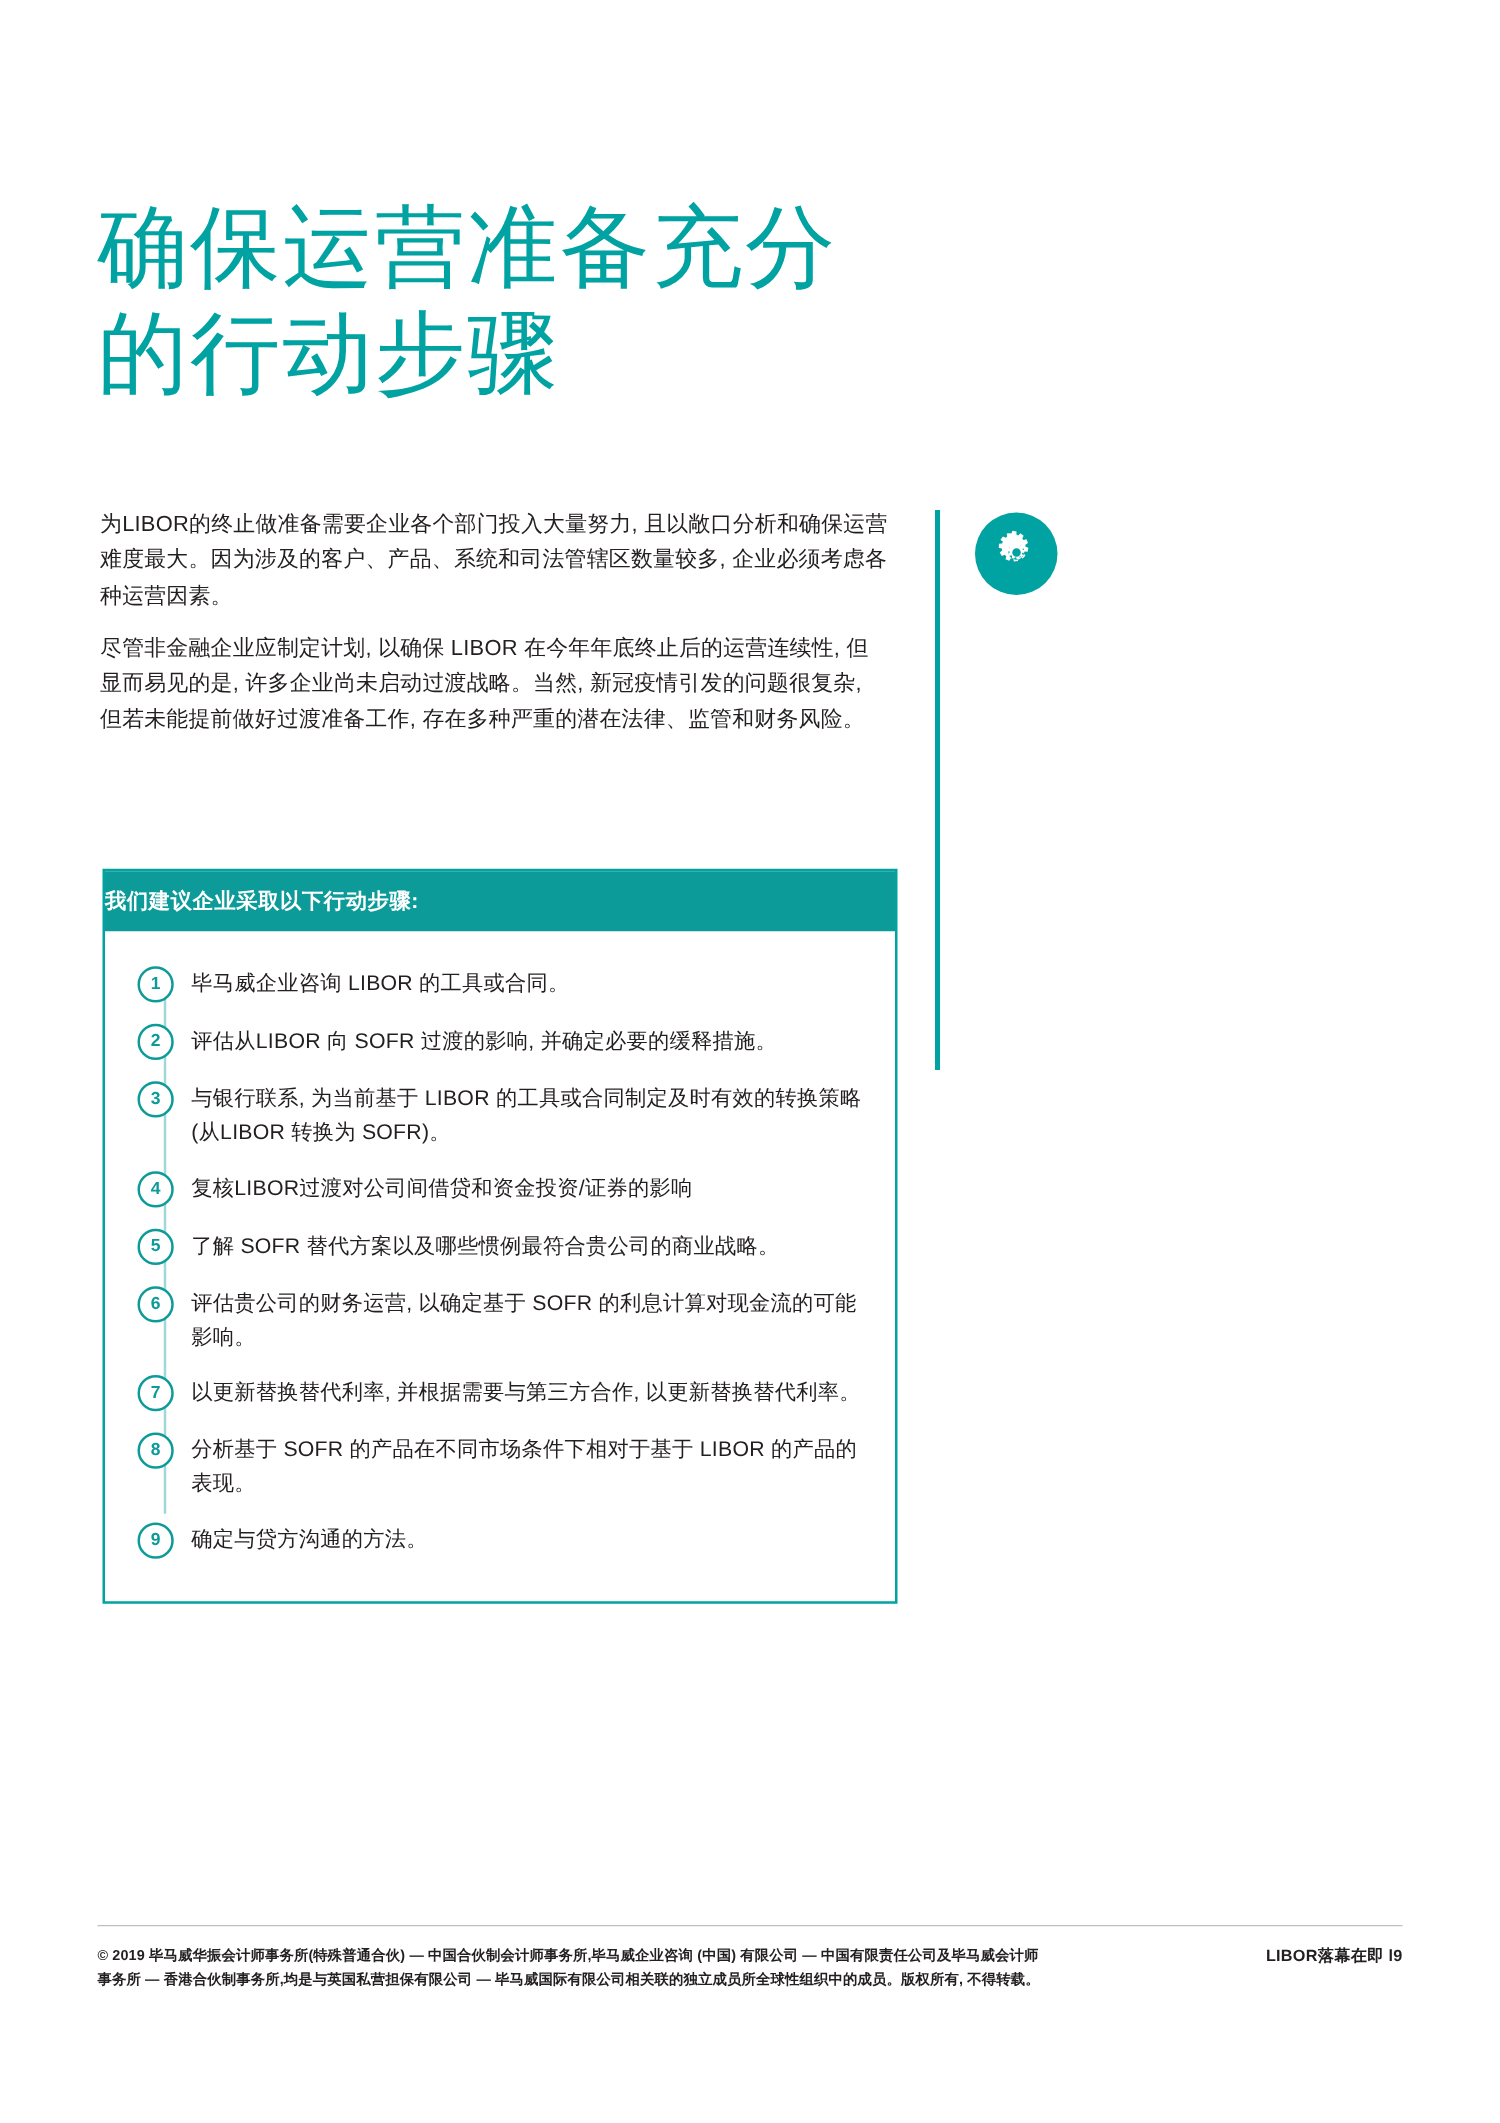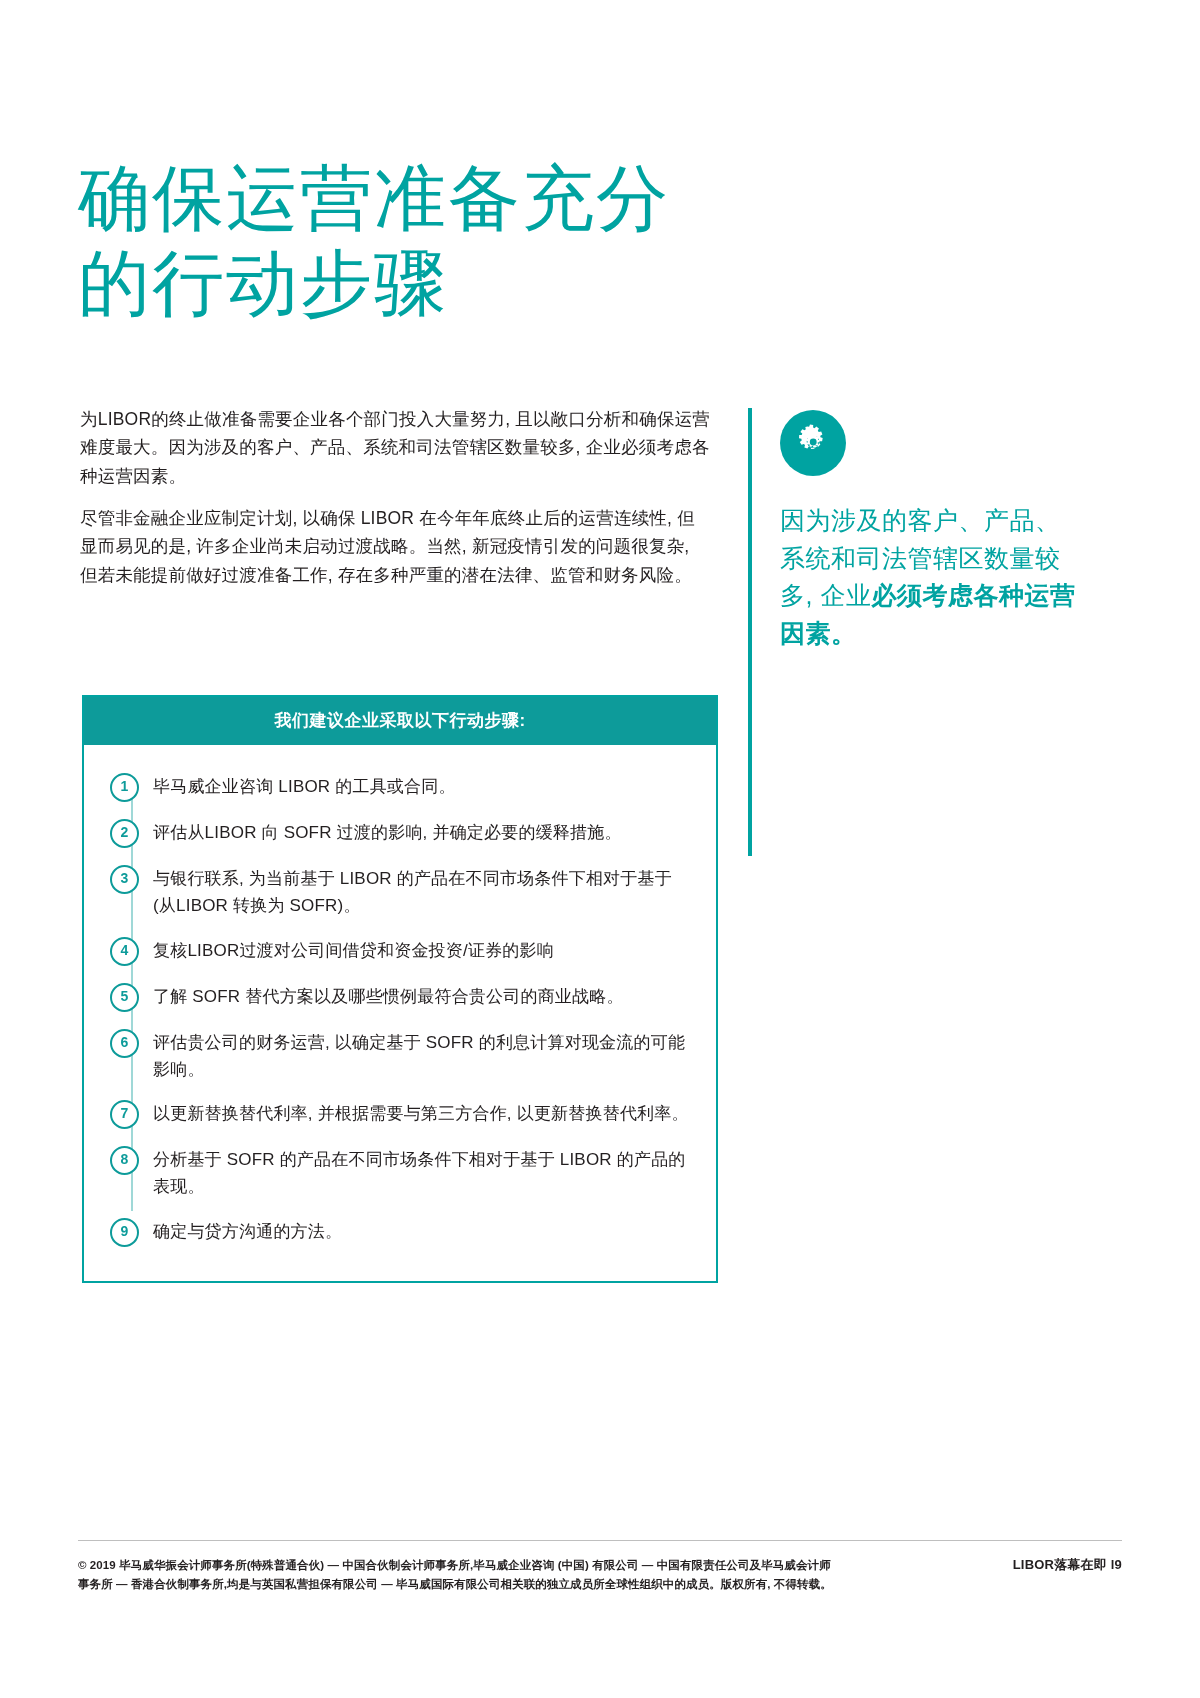--- a/index.html
+++ b/index.html
@@ -94,21 +94,20 @@
     width: 636px;
     border: 2px solid #00a3a1;
     box-sizing: border-box;
     background: #fff;
   }
   .steps-head {
     background: #0d9b9a;
     color: #ffffff;
     font-size: 17px;
     font-weight: 700;
-    text-align: center;
     padding: 12px 0 13px 0;
     letter-spacing: .5px;
   }
   .steps-body {
     position: relative;
     padding: 28px 26px 34px 26px;
   }
   .steps-rail {
     position: absolute;
     left: 47px;
@@ -196,41 +195,38 @@
 
   <div class="callout">
     <div class="gear-badge">
       <svg width="42" height="42" viewBox="0 0 42 42" aria-hidden="true">
         <g fill="#ffffff">
           <path d="M15.5 4.5l1.6.3.9-2.3 3.2.6-.1 2.5 1.5.7 1.7-1.8 2.6 2-1.1 2.2 1 1.3 2.4-.6 1.2 3-2.1 1.3.1 1.6 2.3.8-.6 3.2-2.5-.1-.8 1.4 1.6 1.8-2.2 2.4-2.1-1.3-1.4.8-.3 2.4-3.2.4-.9-2.3-1.6-.2-1.3 2-3-1.2.6-2.4-1.2-1.1-2.3.9-1.7-2.8 1.9-1.6-.3-1.6-2.4-.5.2-3.2 2.5-.2.6-1.5-1.9-1.5 1.9-2.6 2.3 1 1.2-1-.5-2.4zM21 13.2a6.3 6.3 0 100 12.6 6.3 6.3 0 000-12.6z"></path>
           <path d="M30.6 23.4l1.3.1.5-1.8 2.5.2.2 1.9 1.2.4 1.1-1.5 2.2 1.3-.6 1.8.8.9 1.8-.7 1.1 2.3-1.5 1.1v1.2l1.8.4-.2 2.5-1.9.2-.5 1.1 1.4 1.2-1.4 2.1-1.8-.8-1 .7v1.9l-2.5.4-.5-1.8-1.2-.2-1.1 1.5-2.3-1 .4-1.9-.9-.8-1.7.8-1.4-2.1 1.4-1.3-.1-1.2-1.8-.5.1-2.5 1.9-.3.4-1.1-1.5-1.1 1.3-2.1 1.8.7 1-.8-.3-1.8zM34.9 29a4.4 4.4 0 100 8.8 4.4 4.4 0 000-8.8z" transform="translate(-6,-6) scale(0.78)"></path>
         </g>
       </svg>
     </div>
-    <div class="callout-text">
-      <span>因为涉及的客户、产品、系统和司法管辖区数量较多, 企业</span><b>必须考虑各种运营因素。</b>
-    </div>
   </div>
 
   <div class="steps-box">
     <div class="steps-head">我们建议企业采取以下行动步骤:</div>
     <div class="steps-body">
       <div class="steps-rail"></div>
 
       <div class="step">
         <div class="step-num">1</div>
         <div class="step-text">毕马威企业咨询 LIBOR 的工具或合同。</div>
       </div>
       <div class="step">
         <div class="step-num">2</div>
         <div class="step-text">评估从LIBOR 向 SOFR 过渡的影响, 并确定必要的缓释措施。</div>
       </div>
       <div class="step">
         <div class="step-num">3</div>
-        <div class="step-text">与银行联系, 为当前基于 LIBOR 的产品在不同市场条件下相对于基于 (从LIBOR 转换为 SOFR)。</div>
+        <div class="step-text">与银行联系, 为当前基于 LIBOR 的工具或合同制定及时有效的转换策略 (从LIBOR 转换为 SOFR)。</div>
       </div>
       <div class="step">
         <div class="step-num">4</div>
         <div class="step-text">复核LIBOR过渡对公司间借贷和资金投资/证券的影响</div>
       </div>
       <div class="step">
         <div class="step-num">5</div>
         <div class="step-text">了解 SOFR 替代方案以及哪些惯例最符合贵公司的商业战略。</div>
       </div>
       <div class="step">

